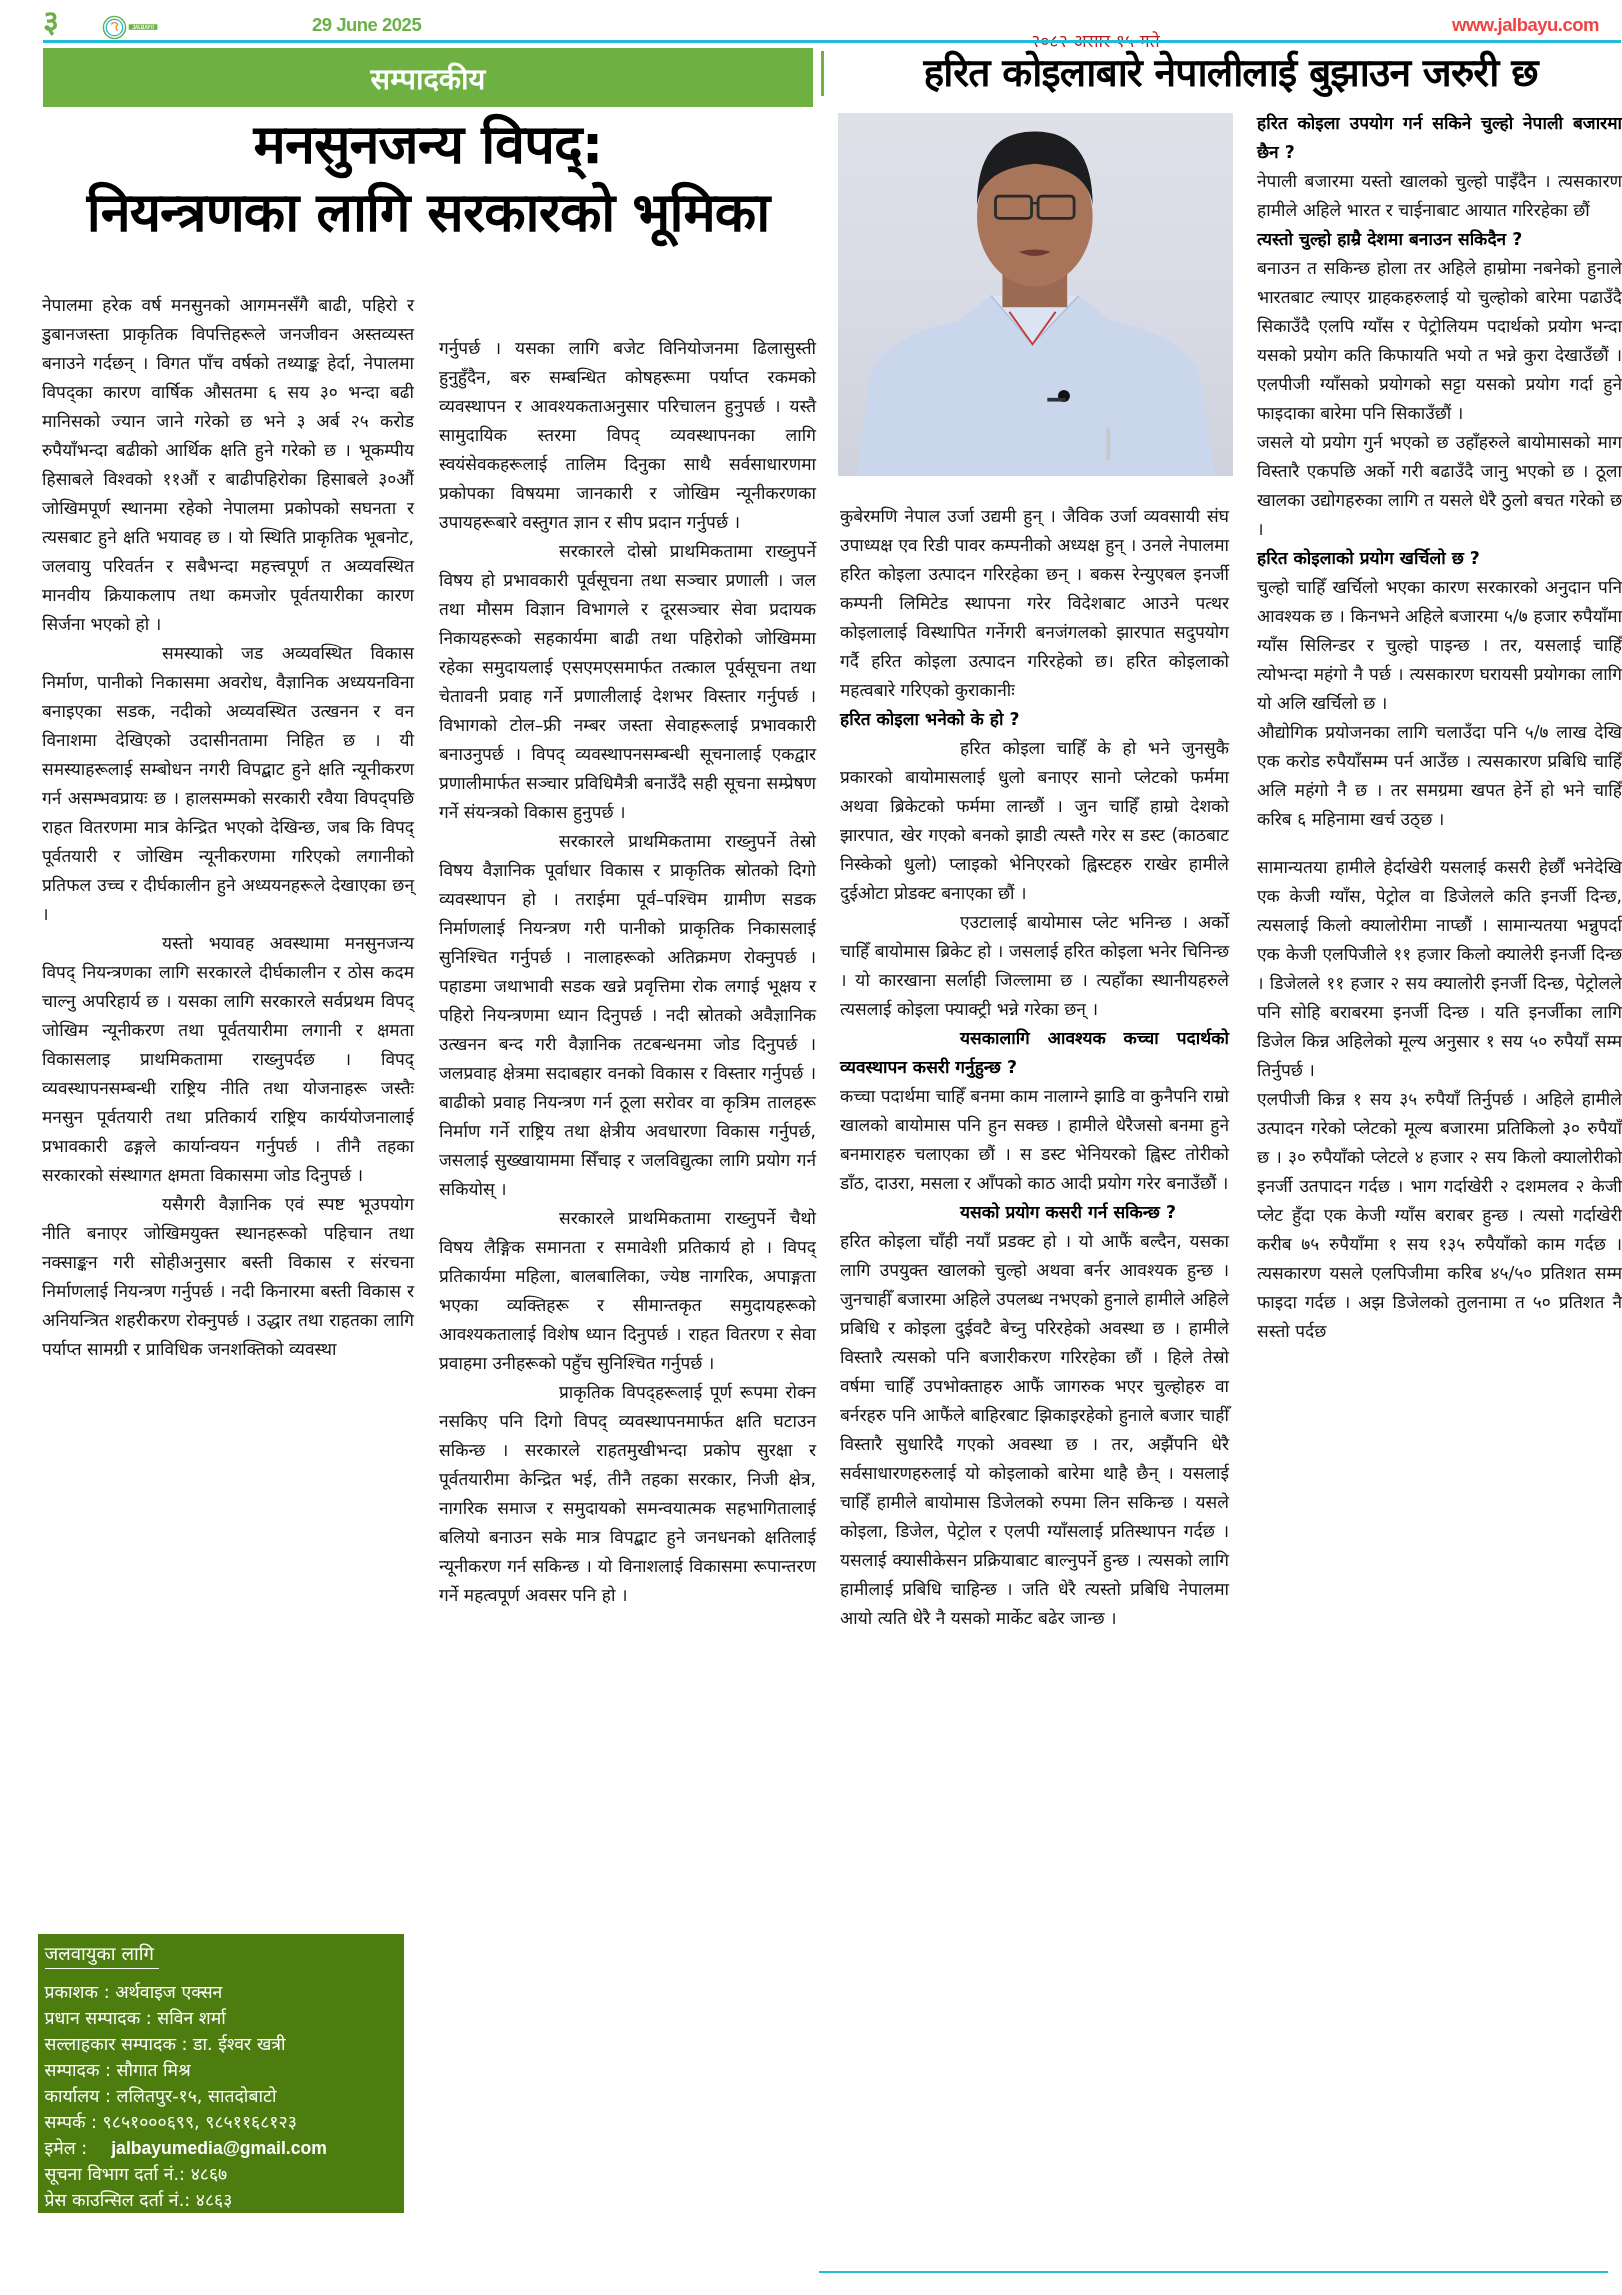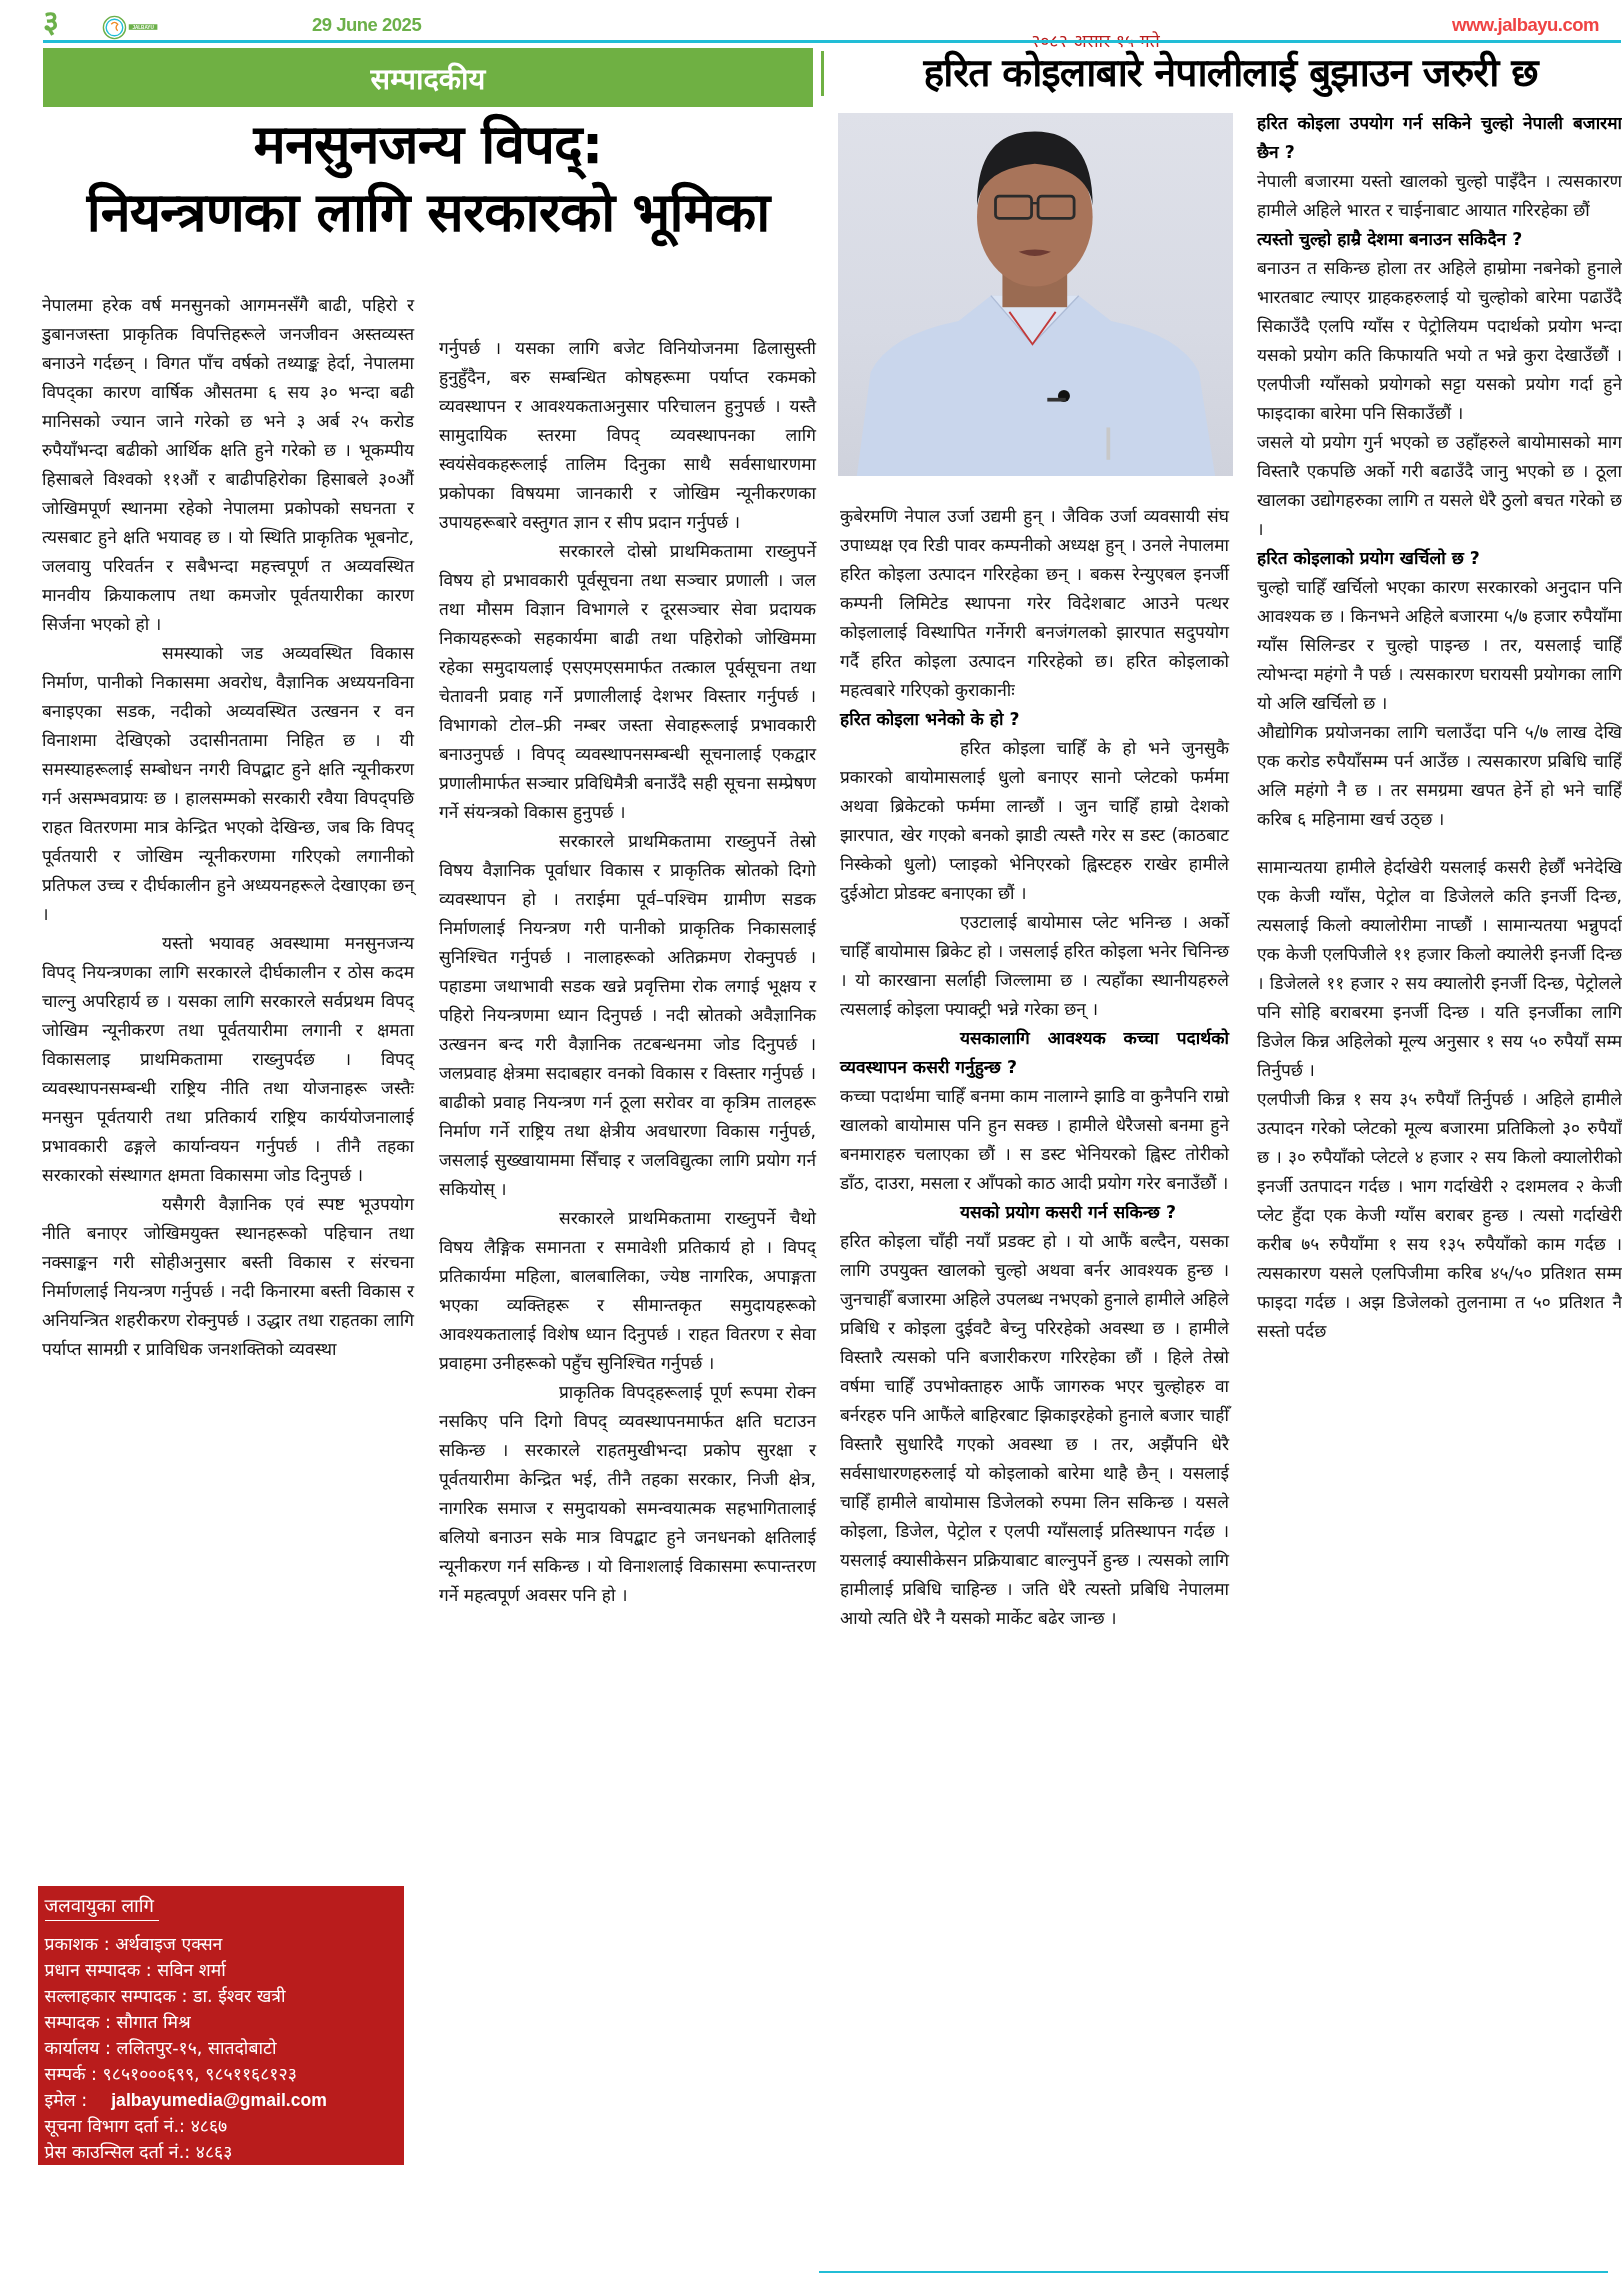--- a/index.html
+++ b/index.html
@@ -42,21 +42,21 @@
   .ed-col1 { left: 42px; top: 291px; width: 372px; }
   .ed-col2 { left: 439px; top: 291px; width: 377px; margin-top: 43px; }
   .iv-col1 { left: 840px; top: 502px; width: 389px; }
   .iv-col2 { left: 1257px; top: 109px; width: 365px; }
 
   
   .photo { left: 838px; top: 113px; width: 395px; height: 363px; overflow: hidden;
            background: linear-gradient(180deg, #dfe1e9 0%, #d7dae4 60%, #cfd2dc 100%); }
 
   
-  .masthead { left: 38px; top: 1886px; width: 366px; height: 279px; background: #b91c1c; color: #fff;
+  .masthead { left: 38px; top: 1934px; width: 366px; height: 279px; background: #4d7c0f; color: #fff;
               padding: 0; box-sizing: border-box; }
   .masthead .mh-title { position: absolute; left: 6.5px; top: 5.6px; font-size: 18.5px; line-height: 28px;
                         border-bottom: 1.4px solid #fff; padding-right: 4.6px; }
   .masthead .mh-lines { position: absolute; left: 6.5px; top: 45px; width: 356px; }
   .masthead .mh-line { font-size: 17.6px; line-height: 26px; white-space: nowrap; }
   .masthead .mh-email { font-family: "Liberation Sans", sans-serif; font-weight: bold; margin-left: 18.5px; text-align: center; }
 </style>
 </head>
 <body>
 

